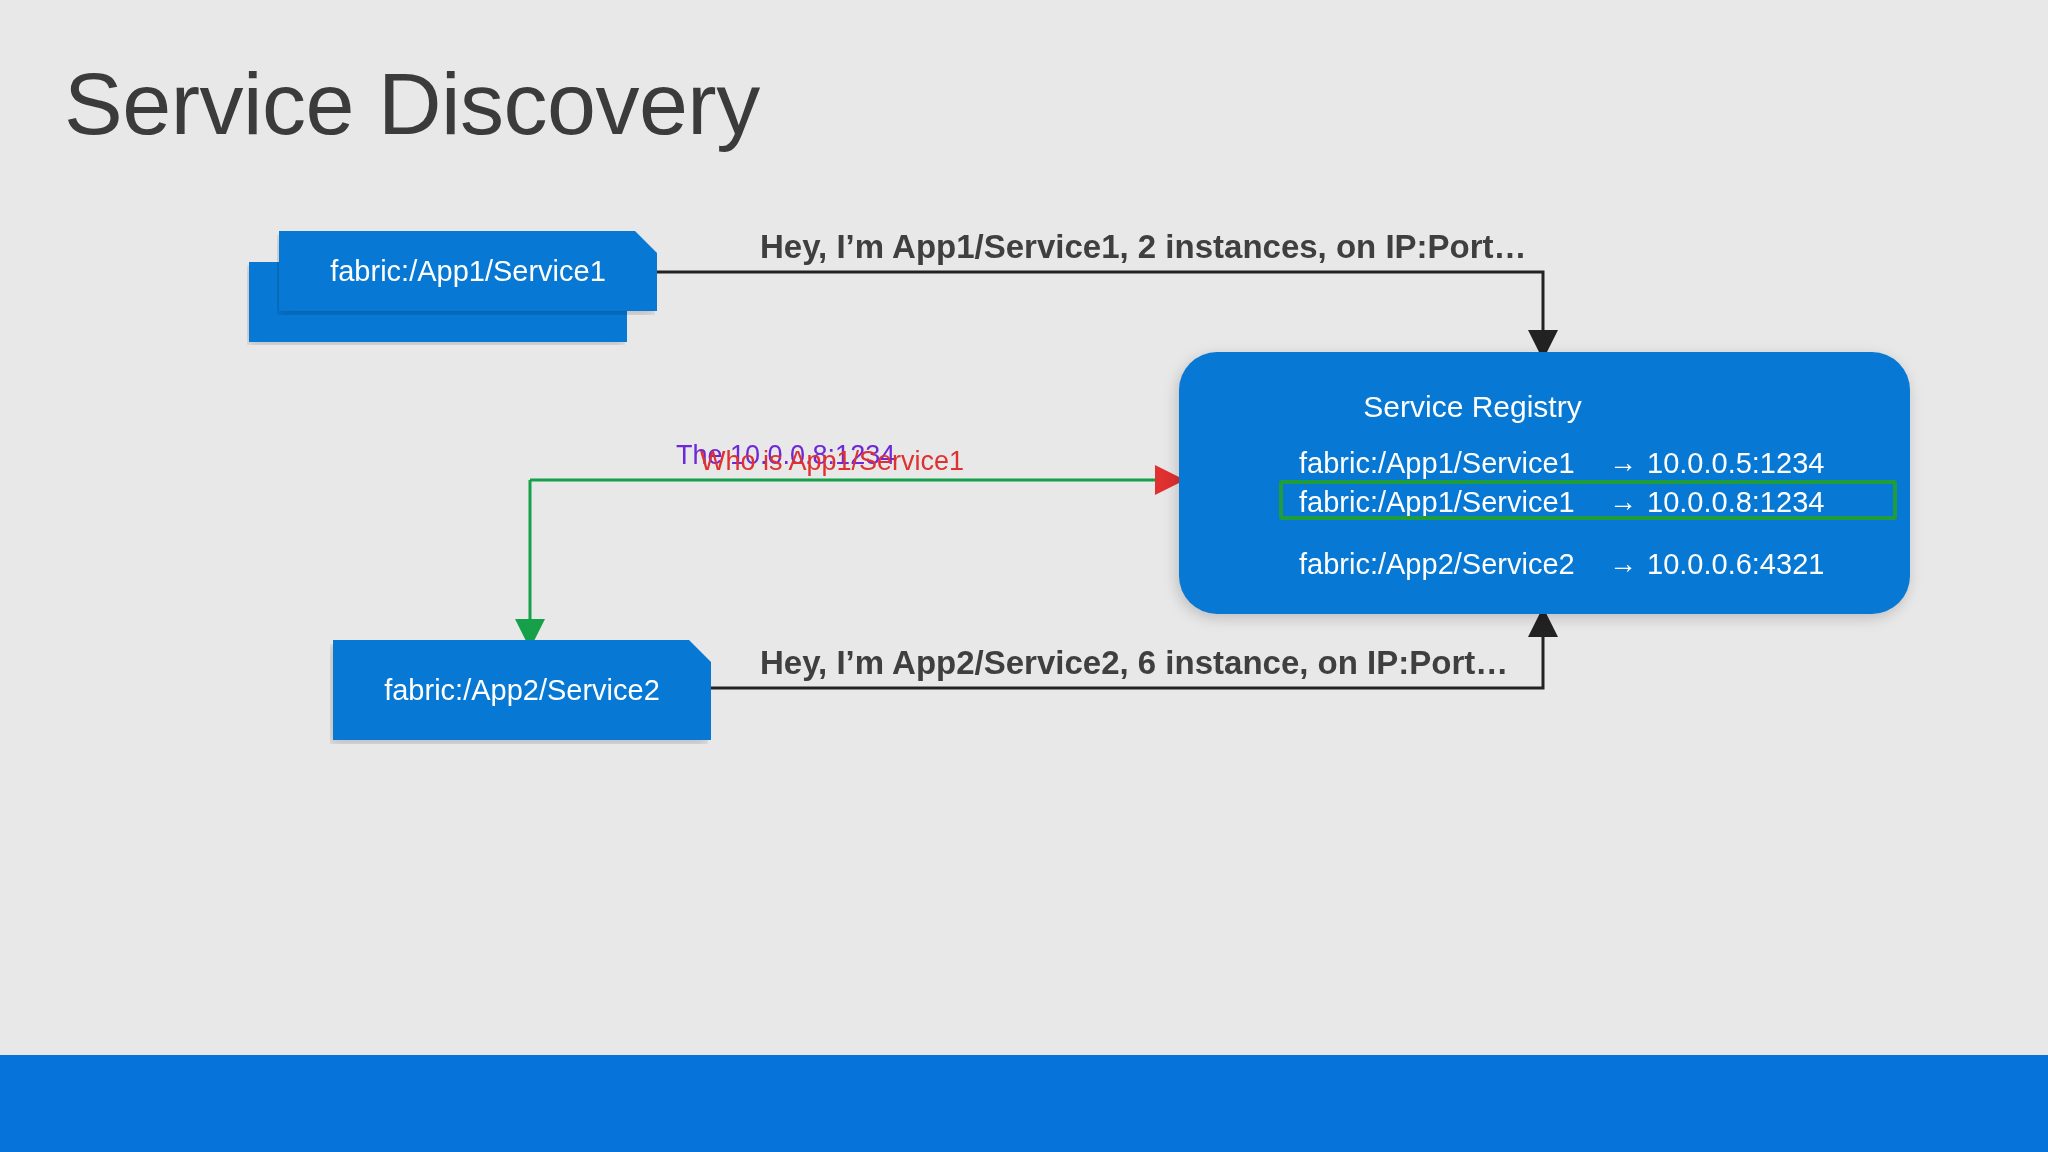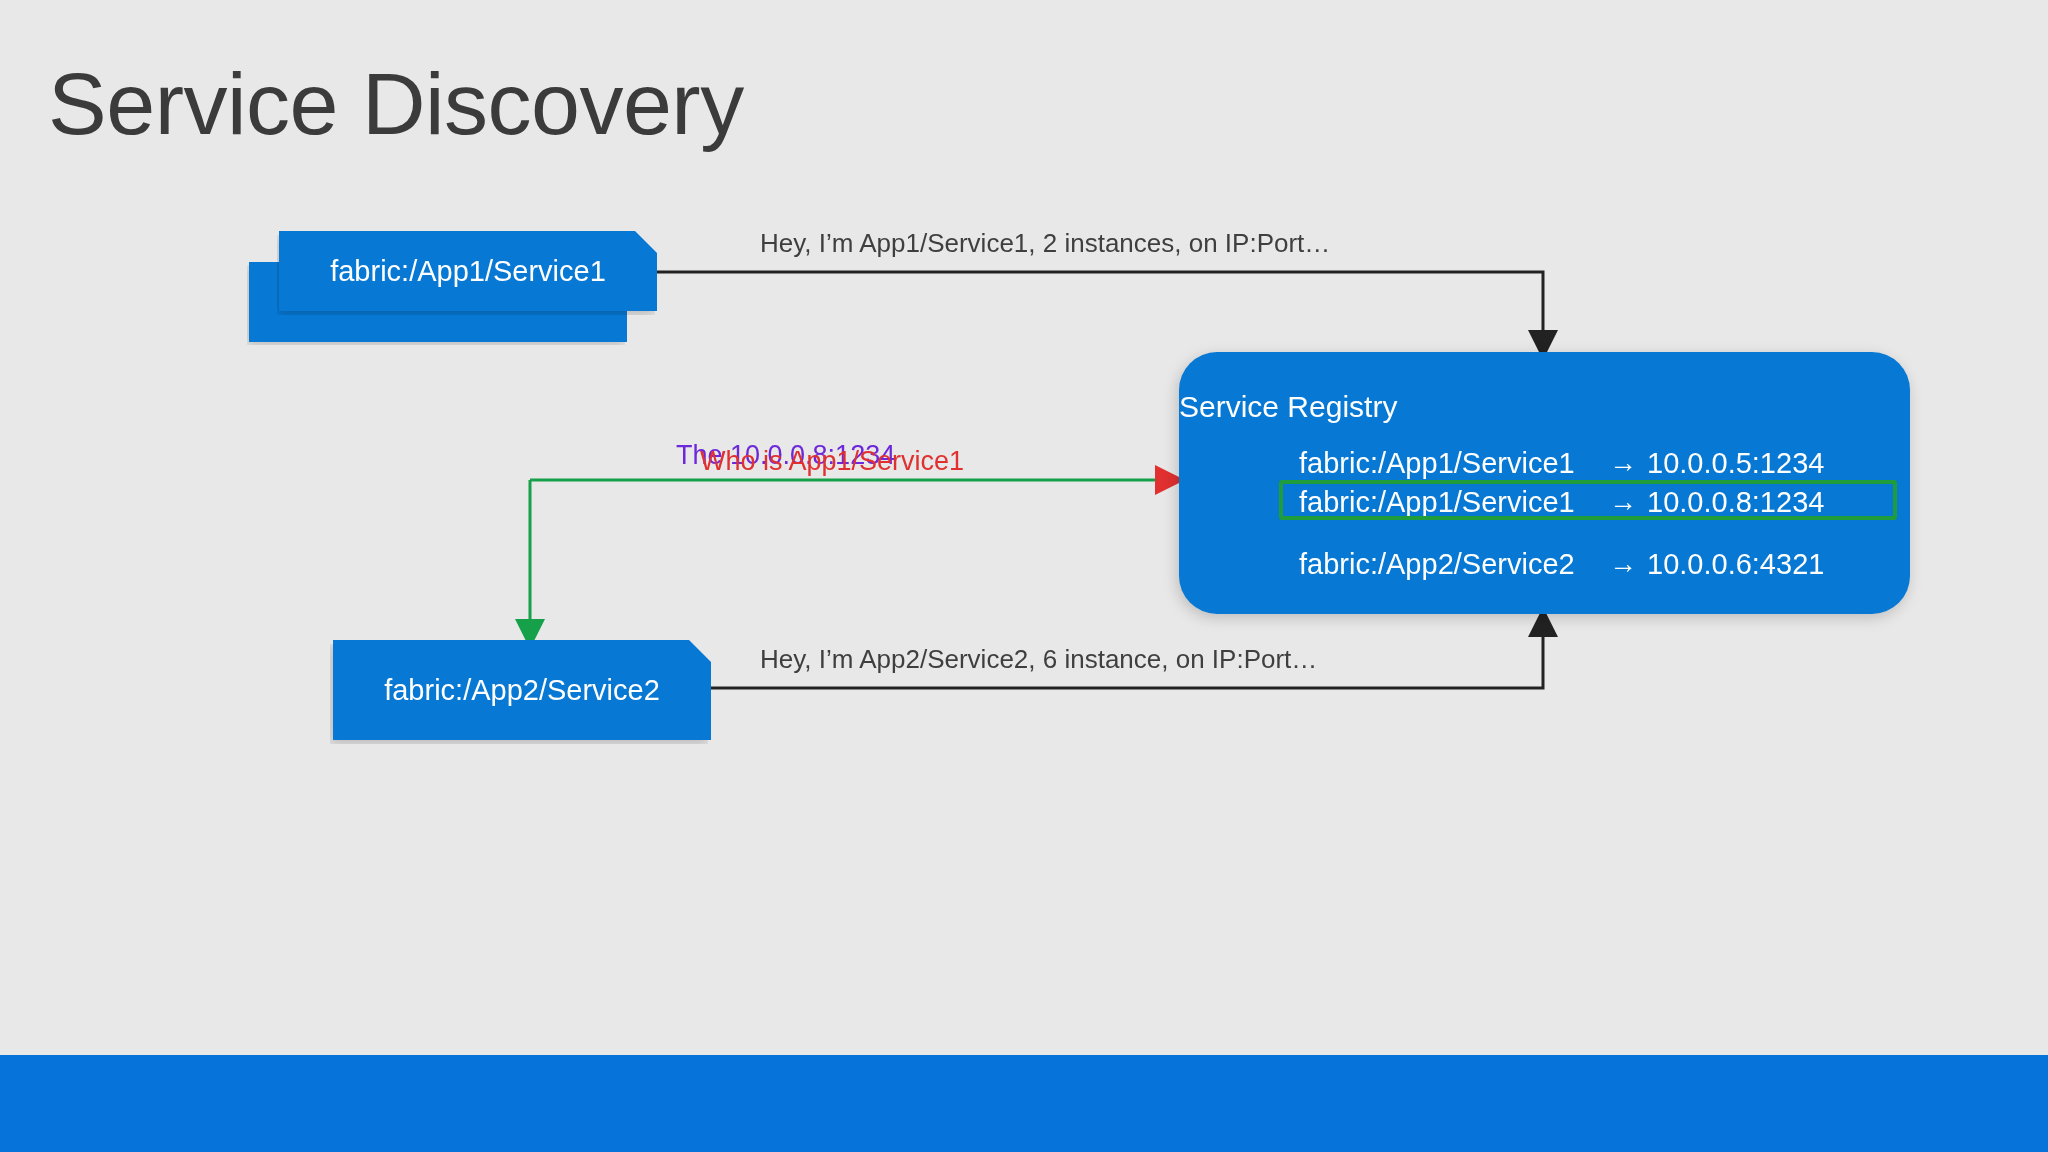--- a/index.html
+++ b/index.html
@@ -12,21 +12,21 @@
     width: 2048px;
     height: 1152px;
     background: #e8e8e8;
     overflow: hidden;
     font-family: "Liberation Sans", sans-serif;
   }
 
   
   #title {
     position: absolute;
-    left: 48px;
+    left: 64px;
     top: 58px;
     font-size: 88px;
     line-height: 1.05;
     font-weight: 300;
     color: #3b3b3b;
     letter-spacing: -0.5px;
     white-space: nowrap;
   }
 
   
@@ -92,20 +92,21 @@
     width: 731px;
     height: 262px;
     background: #0778d4;
     border-radius: 38px;
   }
   #registry-title {
     position: absolute;
     left: 0;
     top: 38px;
     width: 587px;
+    text-align: center;
     color: #ffffff;
     font-size: 30px;
     font-weight: 400;
   }
   .reg-rows {
     position: absolute;
     left: 0;
     top: 94px;
     width: 731px;
   }
@@ -131,22 +132,22 @@
     width: 618px;
     height: 40px;
     border: 4px solid #1f9d3c;
     border-radius: 3px;
     box-sizing: border-box;
   }
 
   
   .conn-label {
     position: absolute;
-    font-size: 26px;
-    font-weight: 400;
+    font-size: 33px;
+    font-weight: 700;
     color: #3f3f3f;
     white-space: nowrap;
   }
   #label-app1-register { left: 760px; top: 228px; }
   #label-app2-register { left: 760px; top: 644px; }
 
   .query-label {
     position: absolute;
     font-size: 27px;
     font-weight: 400;

